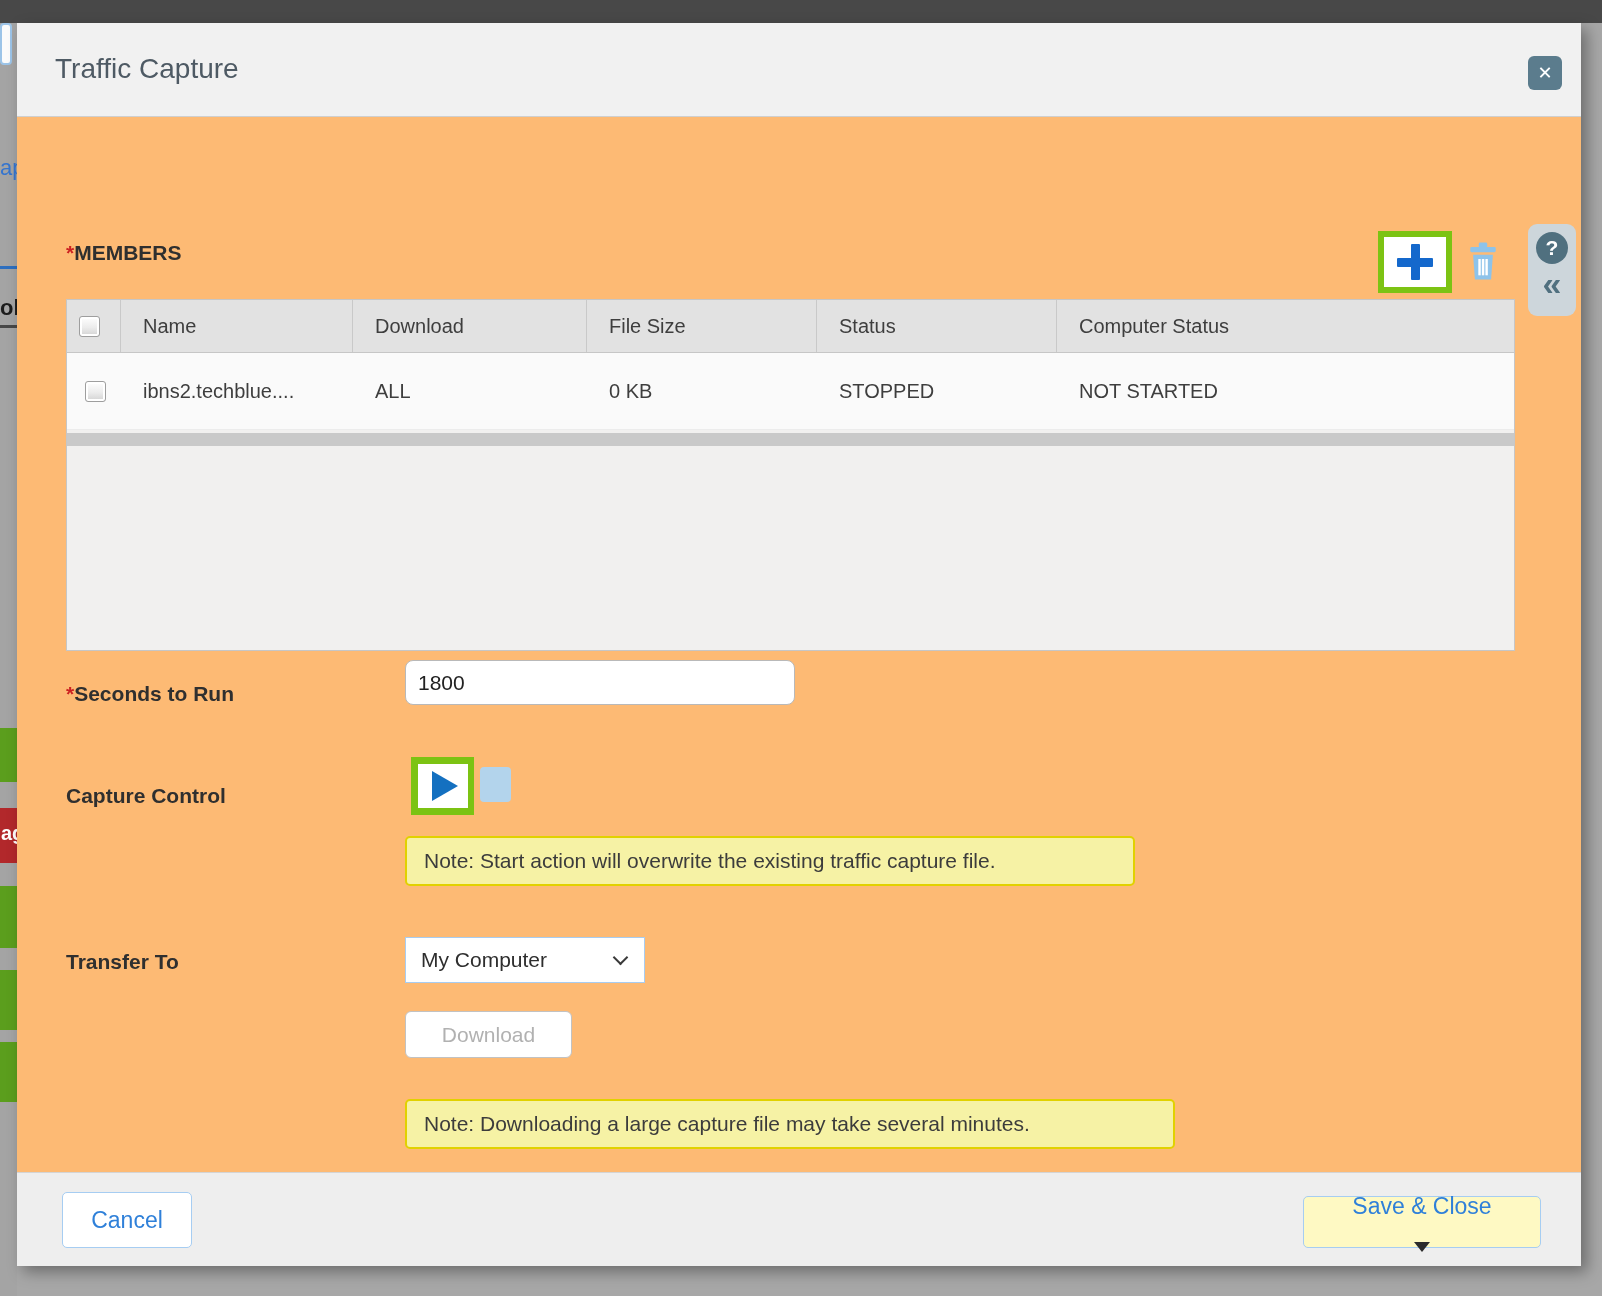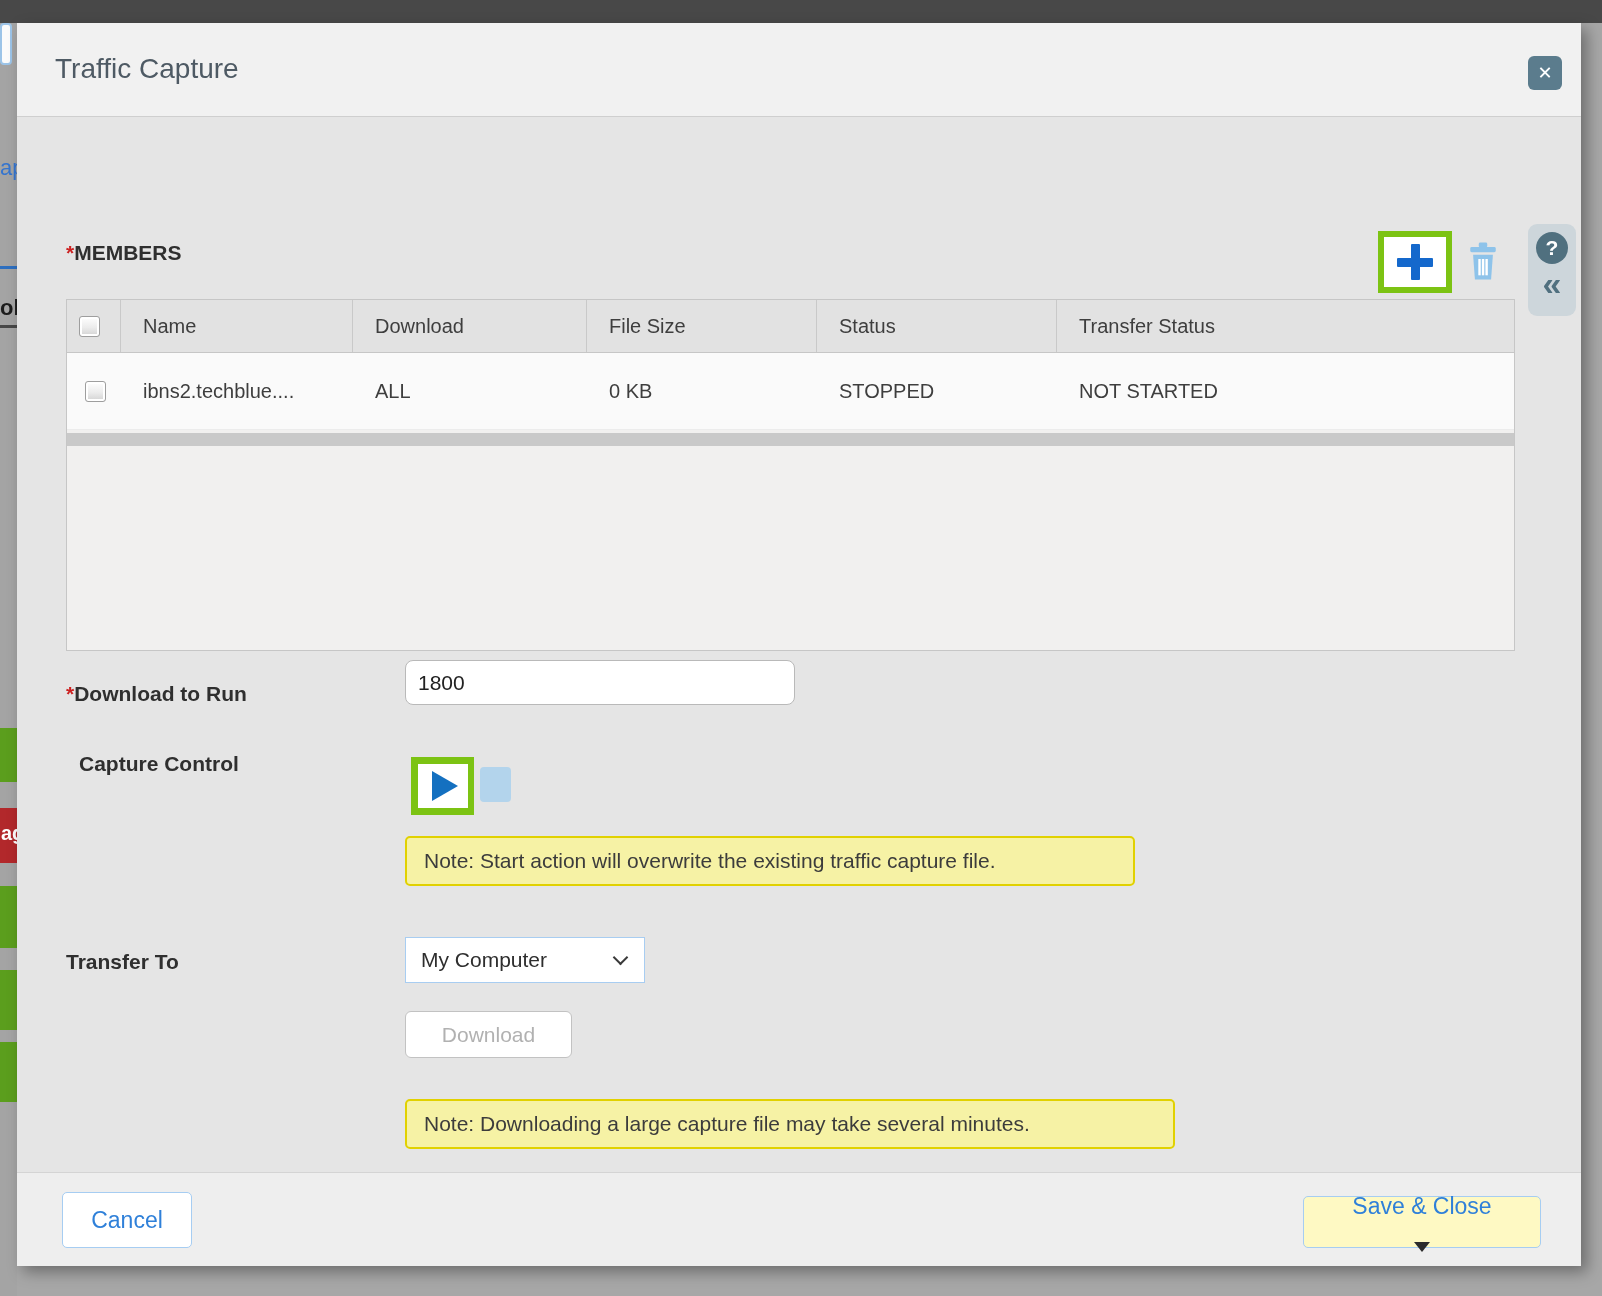--- a/index.html
+++ b/index.html
@@ -20,21 +20,21 @@
   .frag-badge-text { color:#fff; font-weight:bold; font-size:20px; padding:14px 0 0 1px; white-space:nowrap; }
 
   
   .modal { position:absolute; left:17px; top:23px; width:1564px; height:1243px; background:#ffffff;
            box-shadow:6px 6px 14px rgba(0,0,0,0.35); }
   .modal-header { position:absolute; left:0; top:0; width:100%; height:94px; background:#f1f1f1; border-bottom:1px solid #cfcfcf; }
   .modal-title { position:absolute; left:38px; top:30px; font-size:28px; color:#4e5a64; }
   .close-btn { position:absolute; right:19px; top:33px; width:34px; height:34px; background:#5b7c8d; border-radius:6px;
                color:#fff; font-size:18px; font-weight:bold; display:flex; align-items:center; justify-content:center; cursor:pointer; }
 
-  .modal-body { position:absolute; left:0; top:94px; width:100%; height:1055px; background:#e5e5e5;padding-left:16px; }
+  .modal-body { position:absolute; left:0; top:94px; width:100%; height:1055px; background:#fdba74;padding-left:16px; }
 
   .members-label, .field-label { position:absolute; font-size:21px; font-weight:bold; color:#2f2f2f; }
   .req { color:#cc2222; }
   .members-label { left:49px; top:124px; }
 
   
   .add-btn-highlight { position:absolute; left:1361px; top:114px; width:74px; height:62px; border:6px solid #7cc313; background:#fff;
                        display:flex; align-items:center; justify-content:center; }
   .plus-glyph { position:relative; width:36px; height:36px; }
   .plus-glyph::before { content:""; position:absolute; left:0; top:14px; width:36px; height:9px; background:#1468cc; border-radius:1px; }
@@ -57,21 +57,21 @@
   .grid-row .c-cb { padding-left:18px; }
   .checkbox { width:21px; height:21px; border:1px solid #9e9e9e; border-radius:3px;
               background:linear-gradient(180deg,#ffffff 0%,#ececec 55%,#d2d2d2 100%);
               box-shadow:inset 0 0 0 2px #ffffff; cursor:pointer; }
   .hscrollbar { position:absolute; left:0; top:133px; width:100%; height:13px; background:#c9c9c9; }
 
   
   .lbl-seconds { left:49px; top:565px; }
   .seconds-input { position:absolute; left:388px; top:543px; width:390px; height:45px; border:1px solid #b9b9b9; border-radius:8px;
                    font-family:inherit; font-size:21px; color:#222; padding-left:12px; background:#fff; }
-  .lbl-capture { left:49px; top:635px;margin-left:13px; }
+  .lbl-capture { left:49px; top:667px; }
   .play-highlight { position:absolute; left:394px; top:640px; width:63px; height:58px; border:7px solid #7cc313; background:#fff;
                     display:flex; align-items:center; justify-content:center; border-right-width:6px; }
   .play-glyph { width:0; height:0; border-left:26px solid #1470c0; border-top:15px solid transparent; border-bottom:15px solid transparent; margin-left:4px; }
   .stop-btn { position:absolute; left:463px; top:650px; width:31px; height:35px; background:#b3d4ec; border-radius:4px; cursor:default; }
 
   .note { position:absolute; background:#f6f2a5; border:2px solid #e1d100; border-radius:5px; font-size:21px; color:#3c3c3c;
           padding:11px 17px; white-space:nowrap; }
   .note-start { left:388px; top:719px; width:730px; }
   .note-download { left:388px; top:982px; width:770px; }
 
@@ -153,36 +153,36 @@
 
     <div class="grid">
       <div class="grid-header">
         <div class="gh-cell c-cb">
           <div class="checkbox"></div>
         </div>
         <div class="gh-cell c-name">Name</div>
         <div class="gh-cell c-iface">Download</div>
         <div class="gh-cell c-size">File Size</div>
         <div class="gh-cell c-status">Status</div>
-        <div class="gh-cell c-xfer">Transfer Status</div>
+        <div class="gh-cell c-xfer">Computer Status</div>
       </div>
       <div class="grid-row">
         <div class="gr-cell c-cb">
           <div class="checkbox"></div>
         </div>
         <div class="gr-cell c-name">ibns2.techblue....</div>
         <div class="gr-cell c-iface">ALL</div>
         <div class="gr-cell c-size">0 KB</div>
         <div class="gr-cell c-status">STOPPED</div>
         <div class="gr-cell c-xfer">NOT STARTED</div>
       </div>
       <div class="hscrollbar"></div>
     </div>
 
-    <div class="field-label lbl-seconds"><span class="req">*</span><span>Download to Run</span></div>
+    <div class="field-label lbl-seconds"><span class="req">*</span><span>Seconds to Run</span></div>
     <input class="seconds-input" type="text" value="1800" style="">
 
     <div class="field-label lbl-capture">Capture Control</div>
     <div class="play-highlight">
       <div style="display:flex;align-items:center;justify-content:center;width:100%;height:100%;">
         <div class="play-glyph"></div>
       </div>
     </div>
     <div class="stop-btn">
       <span></span>

